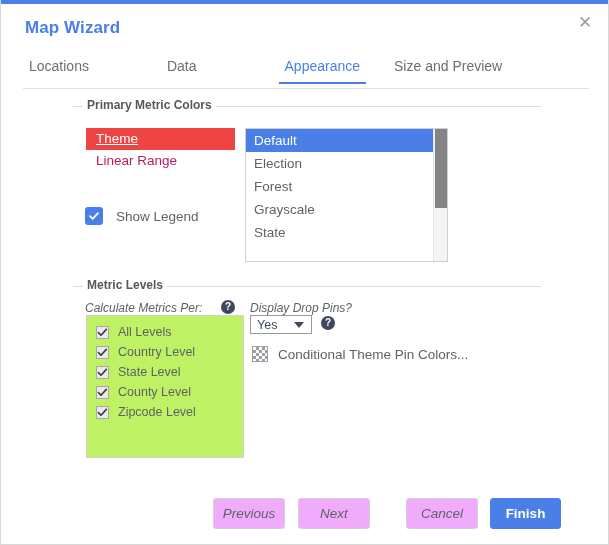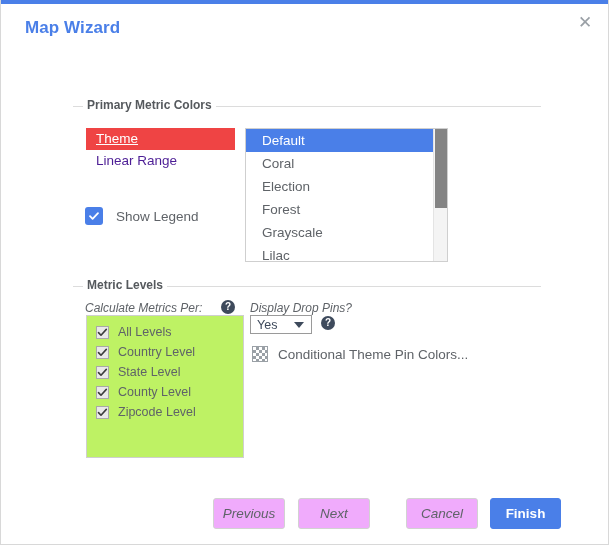--- a/index.html
+++ b/index.html
@@ -124,21 +124,21 @@
     position: absolute;
     left: 85px;
     top: 128px;
     width: 149px;
   }
   .mode-item {
     height: 22px;
     line-height: 22px;
     padding-left: 10px;
     font-size: 13.5px;
-    color: #4c1d95;
+    color: #be185d;
     cursor: pointer;
     box-sizing: border-box;
   }
   .mode-item.selected {
     background: #ef4444;
     color: #ffffff;
     text-decoration: underline;
   }
 
   
@@ -180,21 +180,21 @@
     overflow: hidden;
   }
   .theme-options {
     position: absolute;
     left: 0; top: 0;
     width: 188px;
   }
   .theme-item {
     height: 23px;
     line-height: 23px;
-    padding-left: 16px;
+    padding-left: 8px;
     font-size: 13.5px;
     color: #5f6368;
     cursor: pointer;
     box-sizing: border-box;
   }
   .theme-item.selected {
     background: #4a7fe8;
     color: #ffffff;
   }
   .theme-scroll-track {
@@ -385,20 +385,29 @@
 <body>
 
 <div class="dialog">
 
   <div class="titlebar-accent"></div>
 
   <div class="title">Map Wizard</div>
 
   <div class="close-btn">✕</div>
 
+  <div class="tabbar">
+    <div class="tab">Locations</div>
+    <div class="tab-sp-1"></div>
+    <div class="tab">Data</div>
+    <div class="tab-sp-2"></div>
+    <div class="tab active">Appearance</div>
+    <div class="tab-sp-3"></div>
+    <div class="tab">Size and Preview</div>
+  </div>
 
   <div class="fieldset" id="fs-primary">
     <div class="fs-rule"></div>
     <div class="fs-legend">Primary Metric Colors</div>
   </div>
 
   <div class="mode-list">
     <div class="mode-item selected">Theme</div>
     <div class="mode-item">Linear Range</div>
   </div>
@@ -408,25 +417,24 @@
       <svg width="12" height="12" viewBox="0 0 12 12" aria-hidden="true">
         <path d="M2 6.2 L4.6 8.8 L10 3.2" fill="none" stroke="#ffffff" stroke-width="1.8" stroke-linecap="round" stroke-linejoin="round"></path>
       </svg>
     </span>
     <span class="showlegend-label">Show Legend</span>
   </div>
 
   <div class="theme-listbox">
     <div class="theme-options">
       <div class="theme-item selected">Default</div>
-      <div class="theme-item">Coral</div>
       <div class="theme-item">Election</div>
       <div class="theme-item">Forest</div>
       <div class="theme-item">Grayscale</div>
-      <div class="theme-item">Lilac</div>
+      <div class="theme-item">State</div>
     </div>
     <div class="theme-scroll-track">
       <div class="theme-scroll-thumb"></div>
     </div>
   </div>
 
   <div class="fieldset" id="fs-levels">
     <div class="fs-rule"></div>
     <div class="fs-legend">Metric Levels</div>
   </div>

